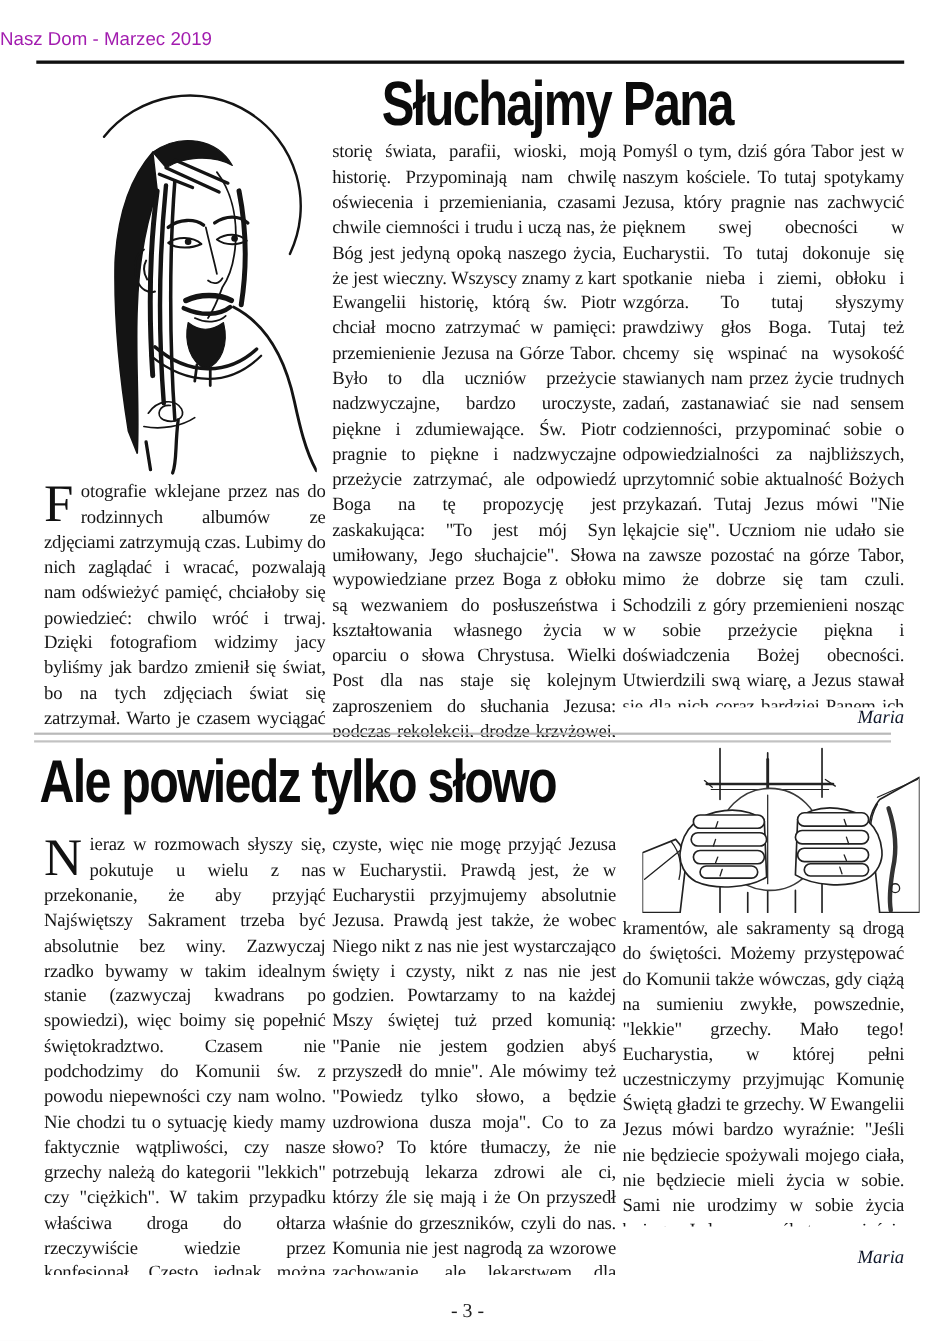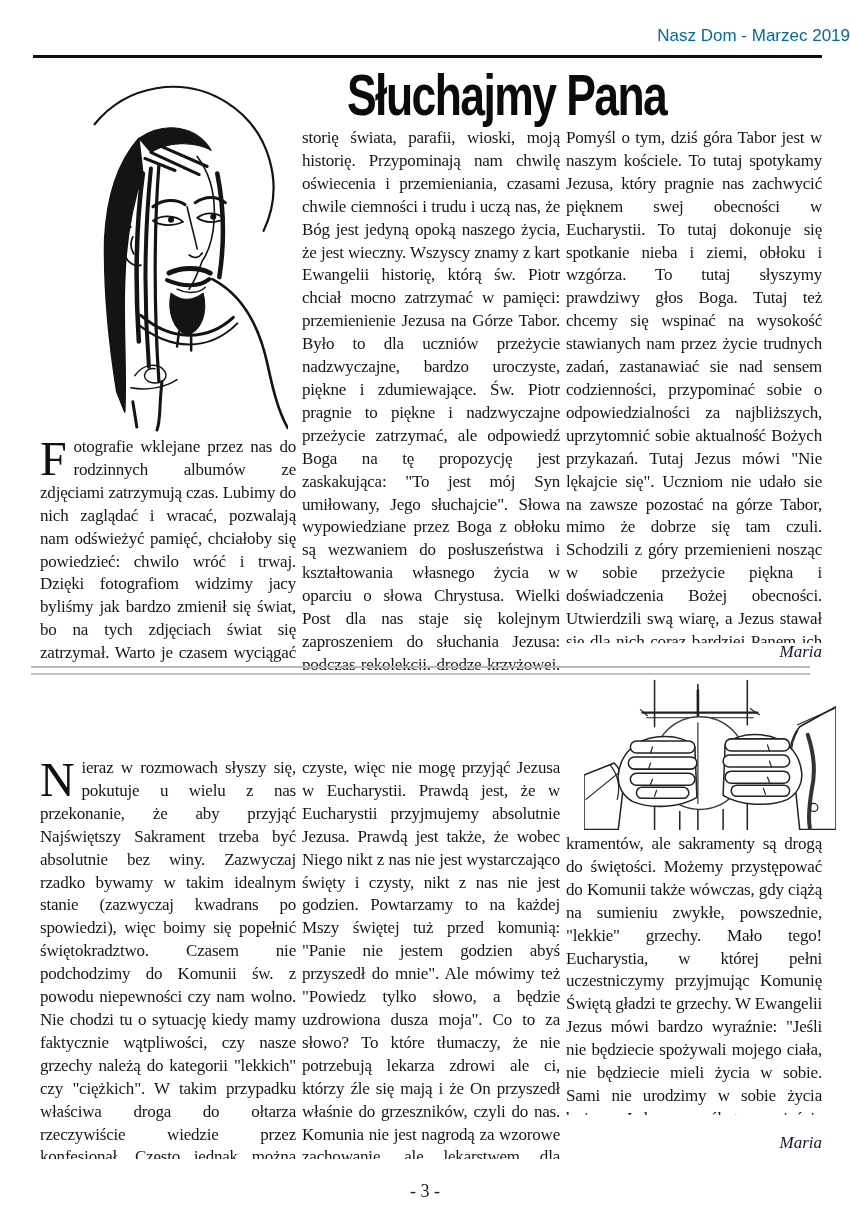--- a/index.html
+++ b/index.html
@@ -2,22 +2,22 @@
 <html><head>
 <meta charset="utf-8">
 <style>
   html,body{margin:0;padding:0;background:#e8e8e8;}
   .page{
     position:relative;width:850px;height:1219px;background:#ffffff;
     font-family:"Liberation Serif","DejaVu Serif",serif;color:#161616;
     margin:0 auto;overflow:hidden;
   }
   .masthead{
-    position:absolute;top:26px;left:0;right:0;text-align:right;
-    font-family:"Liberation Sans","DejaVu Sans",sans-serif;font-size:17px;color:#0369a1;
+    position:absolute;top:26px;left:0;right:0;text-align:left;
+    font-family:"Liberation Sans","DejaVu Sans",sans-serif;font-size:17px;color:#a21caf;
   }
   .masthead-rule{
     position:absolute;top:55px;left:33px;width:789px;height:3px;background:#101010;
   }
   .headline{position:absolute;white-space:nowrap;color:#0b0b0b;
     font-family:"Liberation Sans","DejaVu Sans",sans-serif;font-weight:700;}
   .headline-inner{display:inline-block;letter-spacing:-2px;}
   .headline-1{top:62px;left:302px;width:520px;text-align:left;font-size:57px;}
   .headline-1 .headline-inner{transform:scaleX(0.78);transform-origin:center;}
   .headline-2{top:678px;left:36px;font-size:55px;}
@@ -100,20 +100,23 @@
   <div class="col a1c1 cont"><span class="dropcap">F</span><span>otografie wklejane przez nas do rodzinnych albumów ze zdjęciami zatrzymują czas. Lubimy do nich zaglądać i wracać, pozwalają nam odświeżyć pamięć, chciałoby się powiedzieć: chwilo wróć i trwaj. Dzięki fotografiom widzimy jacy byliśmy jak bardzo zmienił się świat, bo na tych zdjęciach świat się zatrzymał. Warto je czasem wyciągać z szuflady. Przypominają naszą historię, hi-</span></div>
 
   <div class="col a1c2 cont">storię świata, parafii, wioski, moją historię. Przypominają nam chwilę oświecenia i przemieniania, czasami chwile ciemności i trudu i uczą nas, że Bóg jest jedyną opoką naszego życia, że jest wieczny. Wszyscy znamy z kart Ewangelii historię, którą św. Piotr chciał mocno zatrzymać w pamięci: przemienienie Jezusa na Górze Tabor. Było to dla uczniów przeżycie nadzwyczajne, bardzo uroczyste, piękne i zdumiewające. Św. Piotr pragnie to piękne i nadzwyczajne przeżycie zatrzymać, ale odpowiedź Boga na tę propozycję jest zaskakująca: "To jest mój Syn umiłowany, Jego słuchajcie". Słowa wypowiedziane przez Boga z obłoku są wezwaniem do posłuszeństwa i kształtowania własnego życia w oparciu o słowa Chrystusa. Wielki Post dla nas staje się kolejnym zaproszeniem do słuchania Jezusa: podczas rekolekcji, drodze krzyżowej, kazań pasyjnych, w dobrej książce, w ciszy parafialnej świątyni.</div>
 
   <div class="col a1c3">Pomyśl o tym, dziś góra Tabor jest w naszym kościele. To tutaj spotykamy Jezusa, który pragnie nas zachwycić pięknem swej obecności w Eucharystii. To tutaj dokonuje się spotkanie nieba i ziemi, obłoku i wzgórza. To tutaj słyszymy prawdziwy głos Boga. Tutaj też chcemy się wspinać na wysokość stawianych nam przez życie trudnych zadań, zastanawiać sie nad sensem codzienności, przypominać sobie o odpowiedzialności za najbliższych, uprzytomnić sobie aktualność Bożych przykazań. Tutaj Jezus mówi "Nie lękajcie się". Uczniom nie udało sie na zawsze pozostać na górze Tabor, mimo że dobrze się tam czuli. Schodzili z góry przemienieni nosząc w sobie przeżycie piękna i doświadczenia Bożej obecności. Utwierdzili swą wiarę, a Jezus stawał się dla nich coraz bardziej Panem ich życia, a w ich uszach zapewne brzmiały słowa: "Jego słuchajcie".</div>
 
   <div class="signature sig-1">Maria</div>
 
   <div class="section-rule"></div>
 
+  <div class="headline headline-2">
+    <span class="headline-inner">Ale powiedz tylko słowo</span>
+  </div>
 
   <svg class="illu illu-hands" viewBox="0 0 250 150" fill="none" stroke="#222" stroke-linecap="round" stroke-linejoin="round">
     <path d="M70,2 V48 M162,2 V46 M113,6 V12" stroke-width="1.5"></path>
     <path d="M70,122 V150 M95,132 V150 M113,112 V150 M138,130 V150 M162,120 V150" stroke-width="1.5"></path>
     <path d="M58,34 H172" stroke-width="2.2"></path>
     <path d="M62,39 H168" stroke-width="1"></path>
     <path d="M56,31 L63,37 M165,30 L174,36" stroke-width="1.2"></path>
     <path d="M113,12 V56" stroke-width="2.6"></path>
     <circle cx="115" cy="84" r="46" fill="#ffffff" stroke="#3a3a3a" stroke-width="1.4"></circle>
     <path d="M113,44 V124" stroke-width="1.1"></path>

